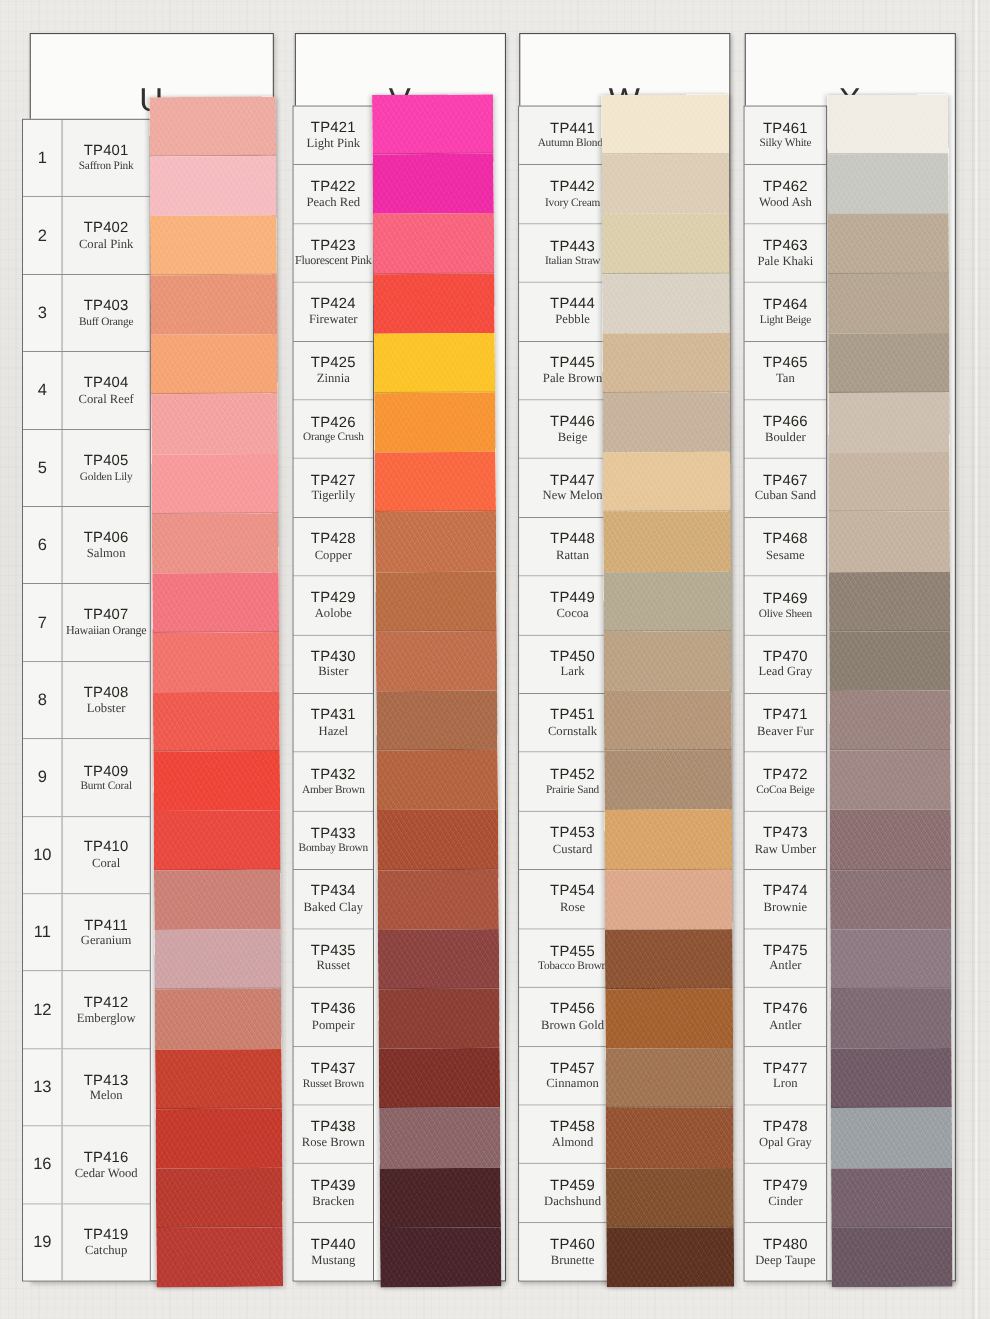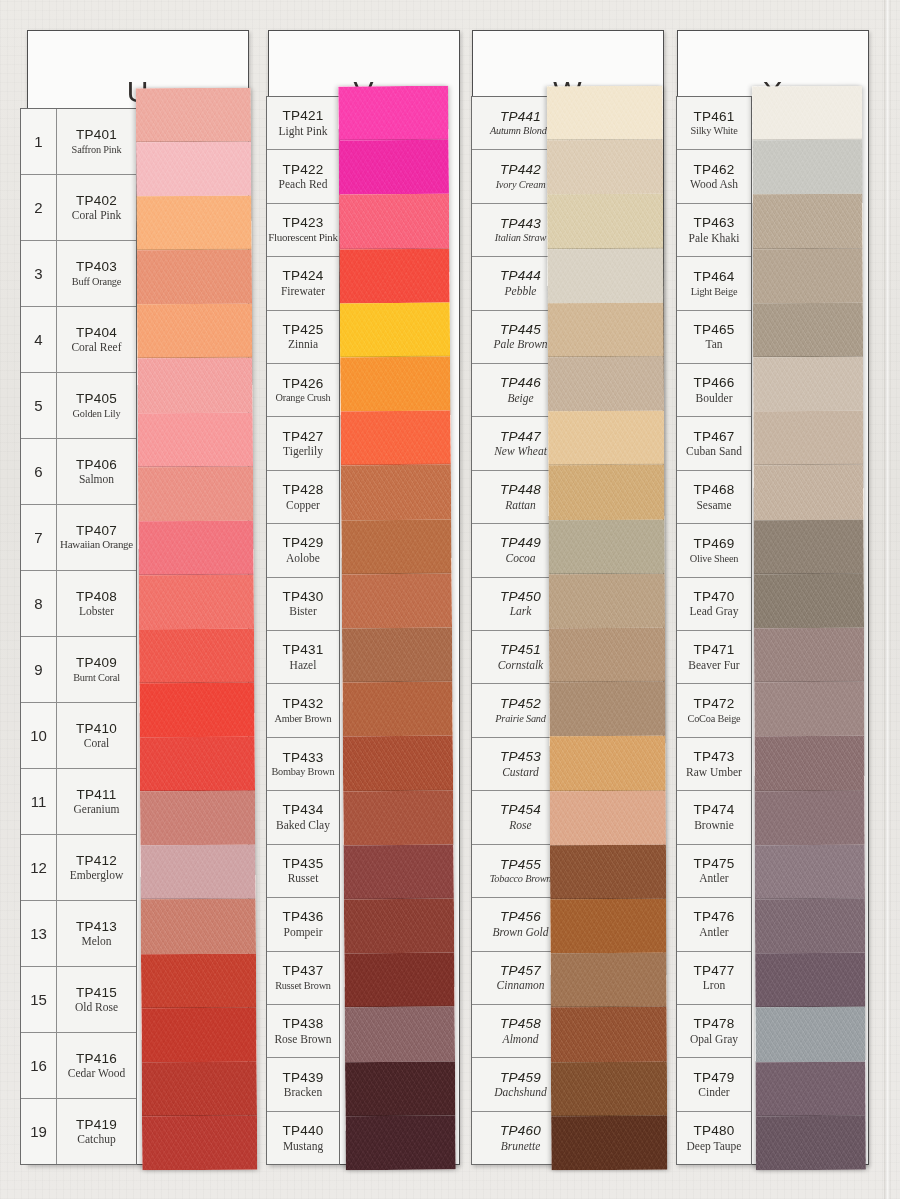--- a/index.html
+++ b/index.html
@@ -217,27 +217,20 @@
         <div class="lbl">
           <div class="code">TP412</div>
           <div class="name">Emberglow</div>
         </div>
       </div>
       <div class="row">
         <div class="idx">13</div>
         <div class="lbl">
           <div class="code">TP413</div>
           <div class="name">Melon</div>
-        </div>
-      </div>
-      <div class="row">
-        <div class="idx">15</div>
-        <div class="lbl">
-          <div class="code">TP415</div>
-          <div class="name">Old Rose</div>
         </div>
       </div>
       <div class="row">
         <div class="idx">16</div>
         <div class="lbl">
           <div class="code">TP416</div>
           <div class="name">Cedar Wood</div>
         </div>
       </div>
       <div class="row">
@@ -415,21 +408,21 @@
       <div class="swatch" style="background: rgb(140, 62, 51);"></div>
       <div class="swatch seam" style="background: rgb(125, 48, 40);"></div>
       <div class="swatch" style="background: rgb(138, 100, 102);"></div>
       <div class="swatch seam" style="background: rgb(74, 36, 39);"></div>
       <div class="swatch" style="background: rgb(72, 36, 42);"></div>
     </div>
 
   <div class="card" style="left:472px; top:30px; width:192px; height:1135px;">
     <div class="card-letter" style="top:46px;">W</div>
   </div>
-  <div class="grid nocol" style="left:471px; top:96px; width:99px; height:1069px;font-style:italic;">
+  <div class="grid nocol" style="left:471px; top:96px; width:99px; height:1069px;">
       <div class="row">
         <div class="lbl">
           <div class="code">TP441</div>
           <div class="name tight2">Autumn Blonde</div>
         </div>
       </div>
       <div class="row">
         <div class="lbl">
           <div class="code">TP442</div>
           <div class="name tight2">Ivory Cream</div>
@@ -455,21 +448,21 @@
       </div>
       <div class="row">
         <div class="lbl">
           <div class="code">TP446</div>
           <div class="name">Beige</div>
         </div>
       </div>
       <div class="row">
         <div class="lbl">
           <div class="code">TP447</div>
-          <div class="name">New Wheat</div>
+          <div class="name">New Melon</div>
         </div>
       </div>
       <div class="row">
         <div class="lbl">
           <div class="code">TP448</div>
           <div class="name">Rattan</div>
         </div>
       </div>
       <div class="row">
         <div class="lbl">

